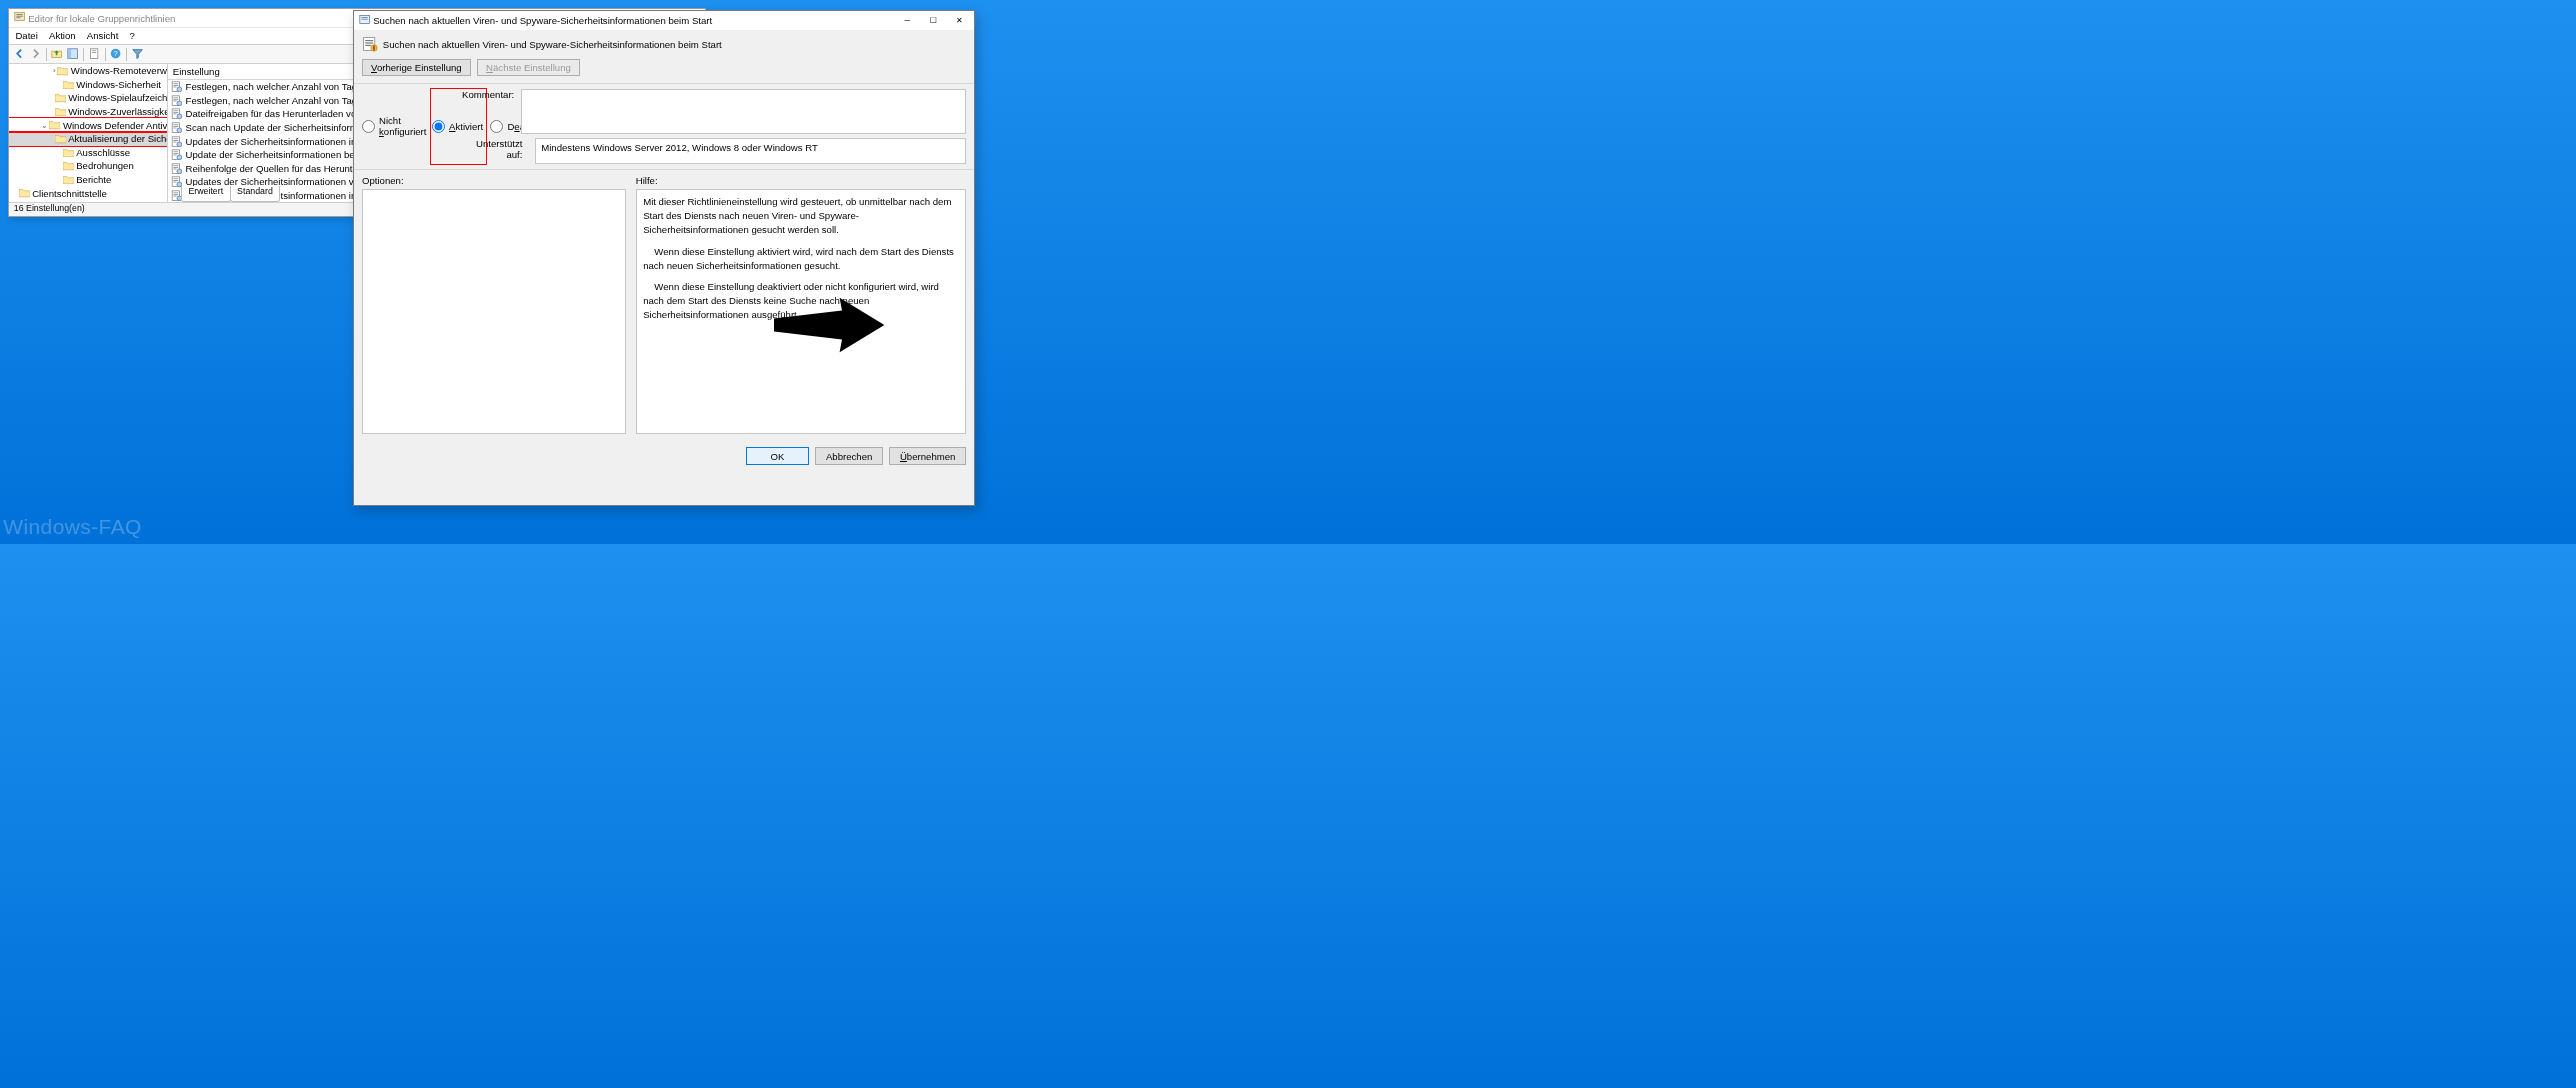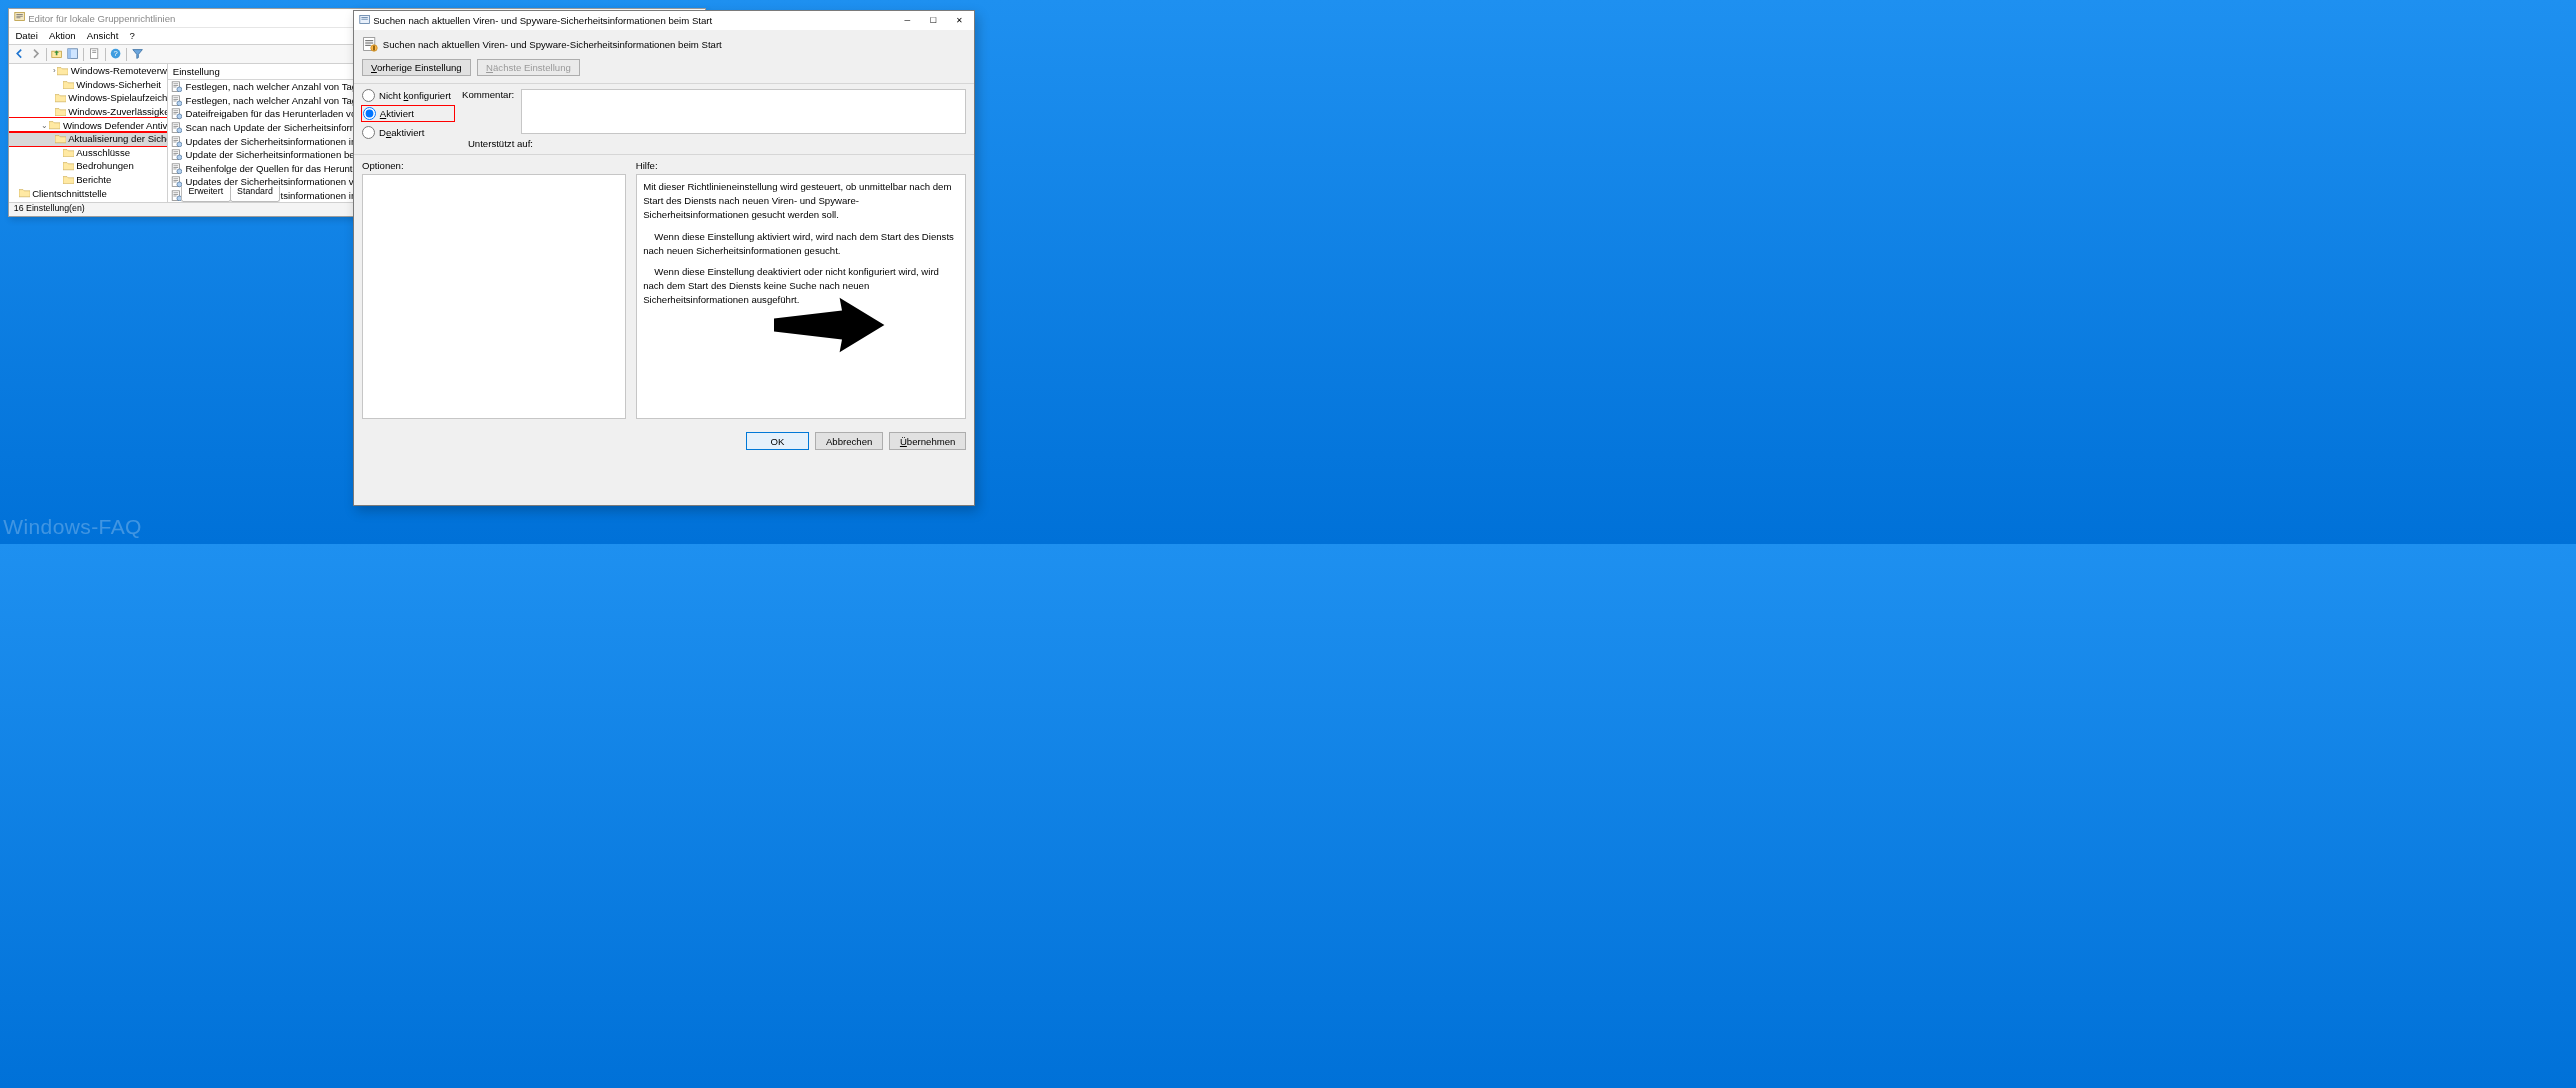--- a/index.html
+++ b/index.html
@@ -48,21 +48,21 @@
   .winbtns { display: flex; }
   .winbtn { width: 26px; height: 17.6px; display: flex; align-items: center; justify-content: center; font-family: "Segoe MDL2 Assets","Segoe UI Symbol"; font-size: 8px; }
 
   .dlg-head-row { display: flex; align-items: center; gap: 4.8px; padding: 6.4px 8px 3.2px 8px; }
   .dlg-nav { display: flex; gap: 6.4px; padding: 1.6px 8px 6.4px 8px; }
   .nbtn { height: 17.6px; padding: 0 8px; background: #e1e1e1; border: 0.8px solid #adadad; color: #000; }
   .nbtn.disabled { color: #9a9a9a; background: #eaeaea; }
   .nbtn .ul { text-decoration: underline; }
 
   .dlg-mid { border-top: 0.8px solid #d6d6d6; border-bottom: 0.8px solid #d6d6d6; padding: 4.8px 8px; display: grid; grid-template-columns: 92px 1fr; grid-template-rows: auto auto; column-gap: 8px; row-gap: 4.8px; }
-  .radios { display: flex; flex-direction: column; gap: 4.8px; }
+  .radios { display: flex; flex-direction: row; gap: 4.8px; }
   .radio-row { display: flex; align-items: center; gap: 4px; }
   .radio-row input { margin: 0; }
   .radio-row .ul { text-decoration: underline; }
   .lbl-col { color: #000; }
   textarea.comment { width: 100%; height: 45px; resize: none; border: 0.8px solid #c6c6c6; background: #fff; font-family: inherit; font-size: 9.6px; }
   .support-box { width: 100%; height: 26px; border: 0.8px solid #c6c6c6; background: #fff; padding: 2.4px 4.8px; overflow: auto; }
 
   .dlg-lower { display: grid; grid-template-columns: 1fr 1.25fr; gap: 9.6px; padding: 4.8px 8px 8px 8px; flex: 1; }
   .panel-label { margin-bottom: 3.2px; }
   .panel-box { border: 0.8px solid #c6c6c6; background: #fff; height: 245px; padding: 4.8px 6.4px; overflow: auto; line-height: 1.45; }
@@ -379,20 +379,23 @@
         <input type="radio" name="state" style="">
           <span>D<span class="ul">e</span>aktiviert</span>
       </label>
     </div>
     <div style="display:flex; gap:6.4px;">
       <span class="lbl-col">Kommentar:</span>
       <textarea class="comment" style=""></textarea>
     </div>
     <div style="display:flex; gap:13px; align-items:flex-start;">
       <span class="lbl-col" style="text-align:right; width:71px;">Unterstützt auf:</span>
+      <div class="support-box">
+        <span>Mindestens Windows Server 2012, Windows 8 oder Windows RT</span>
+      </div>
     </div>
   </div>
 
   <div class="dlg-lower">
     <div>
       <div class="panel-label">Optionen:</div>
       <div class="panel-box"></div>
     </div>
     <div>
       <div class="panel-label">Hilfe:</div>

